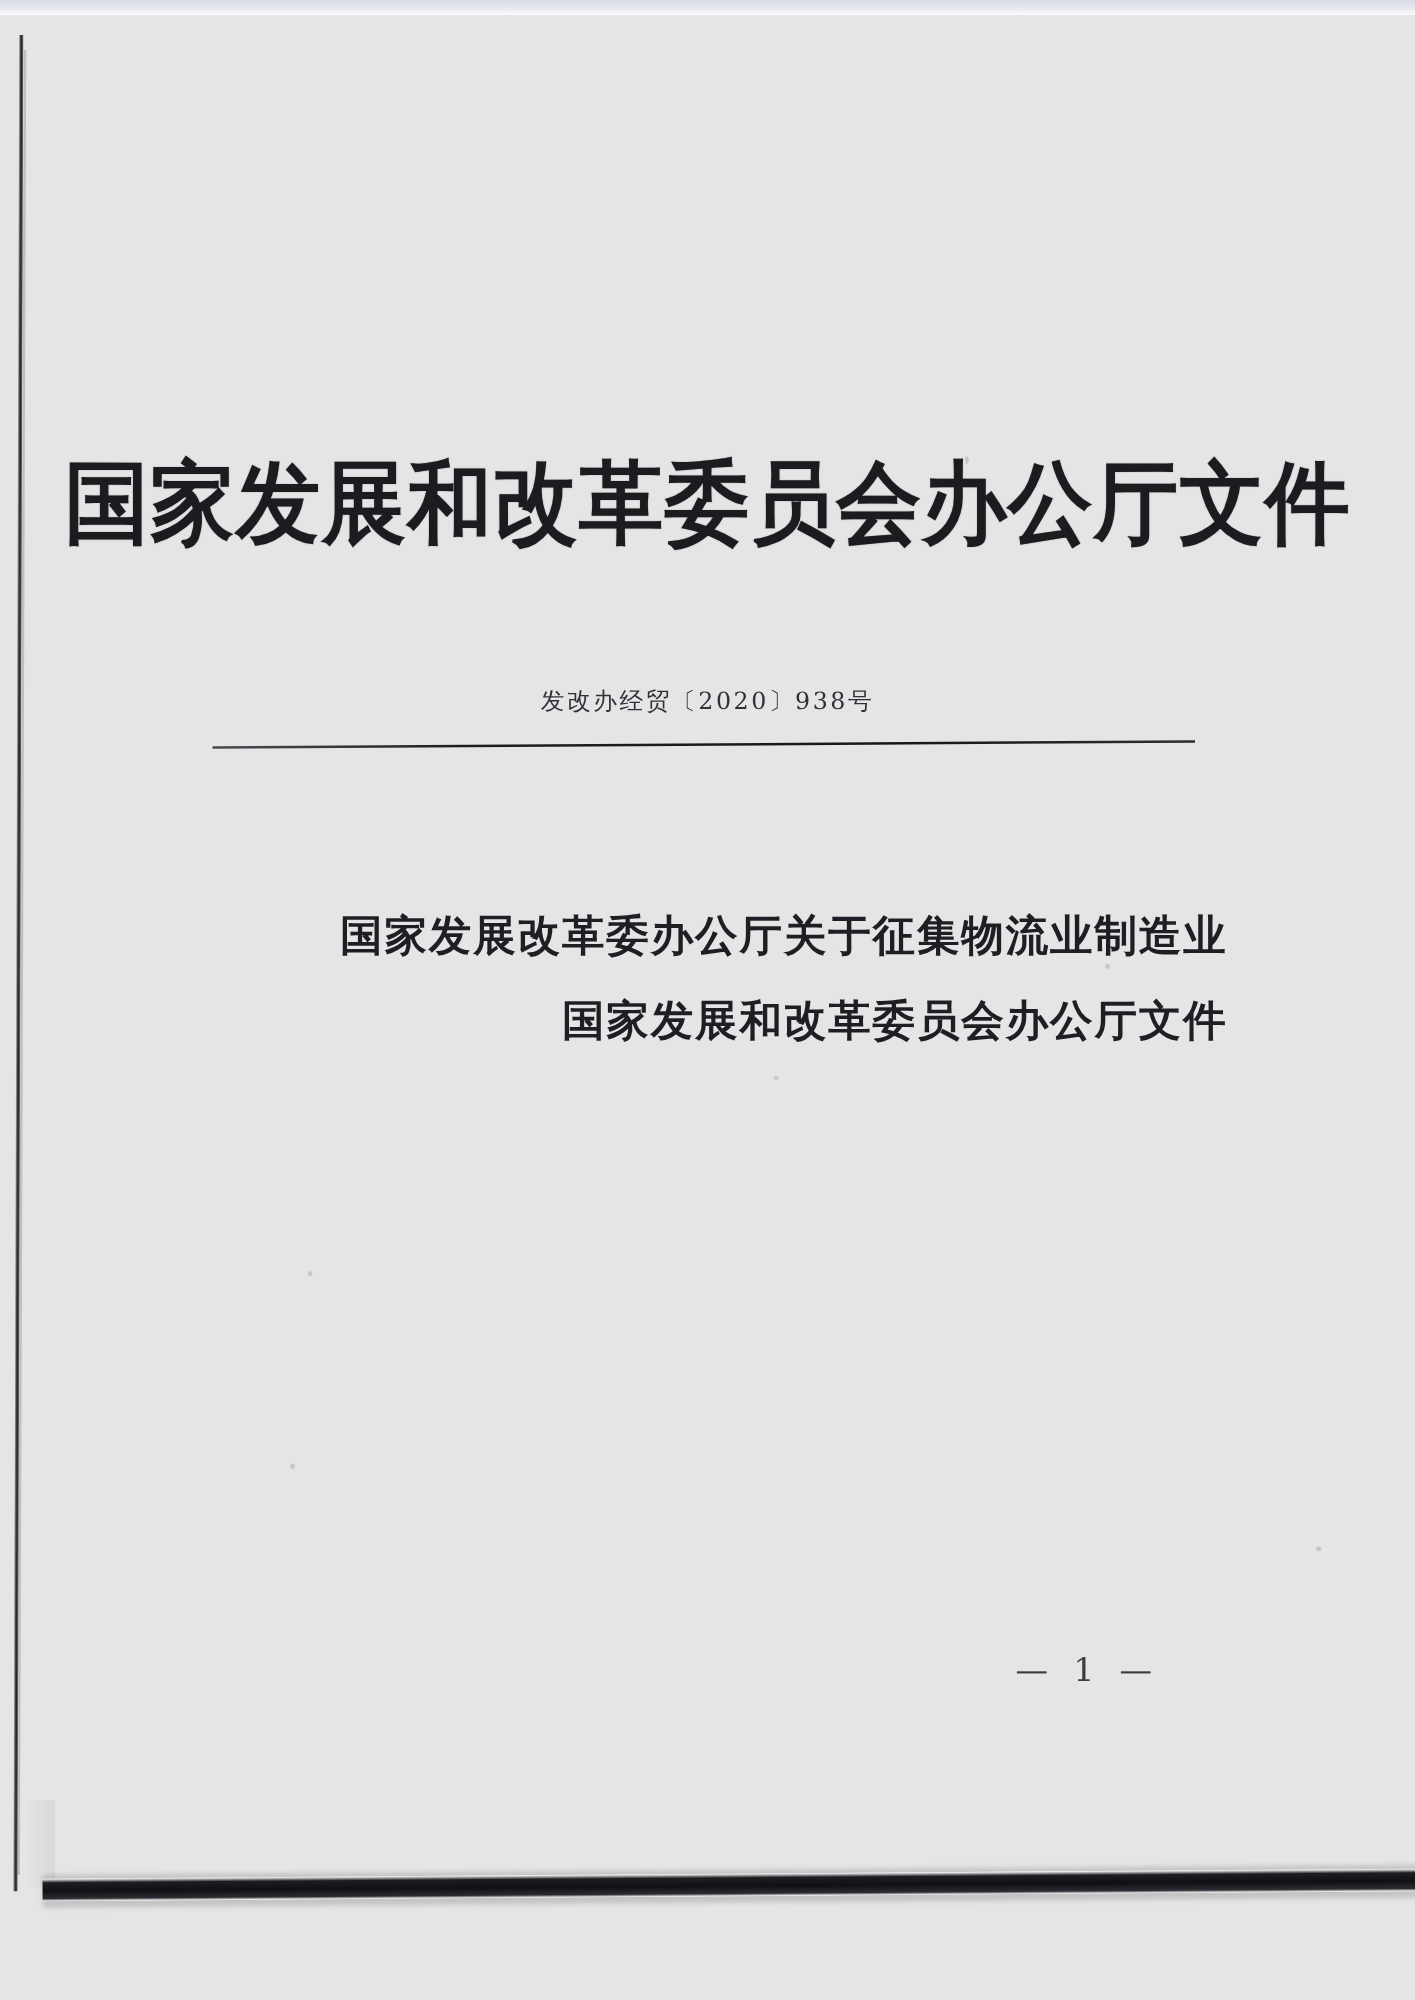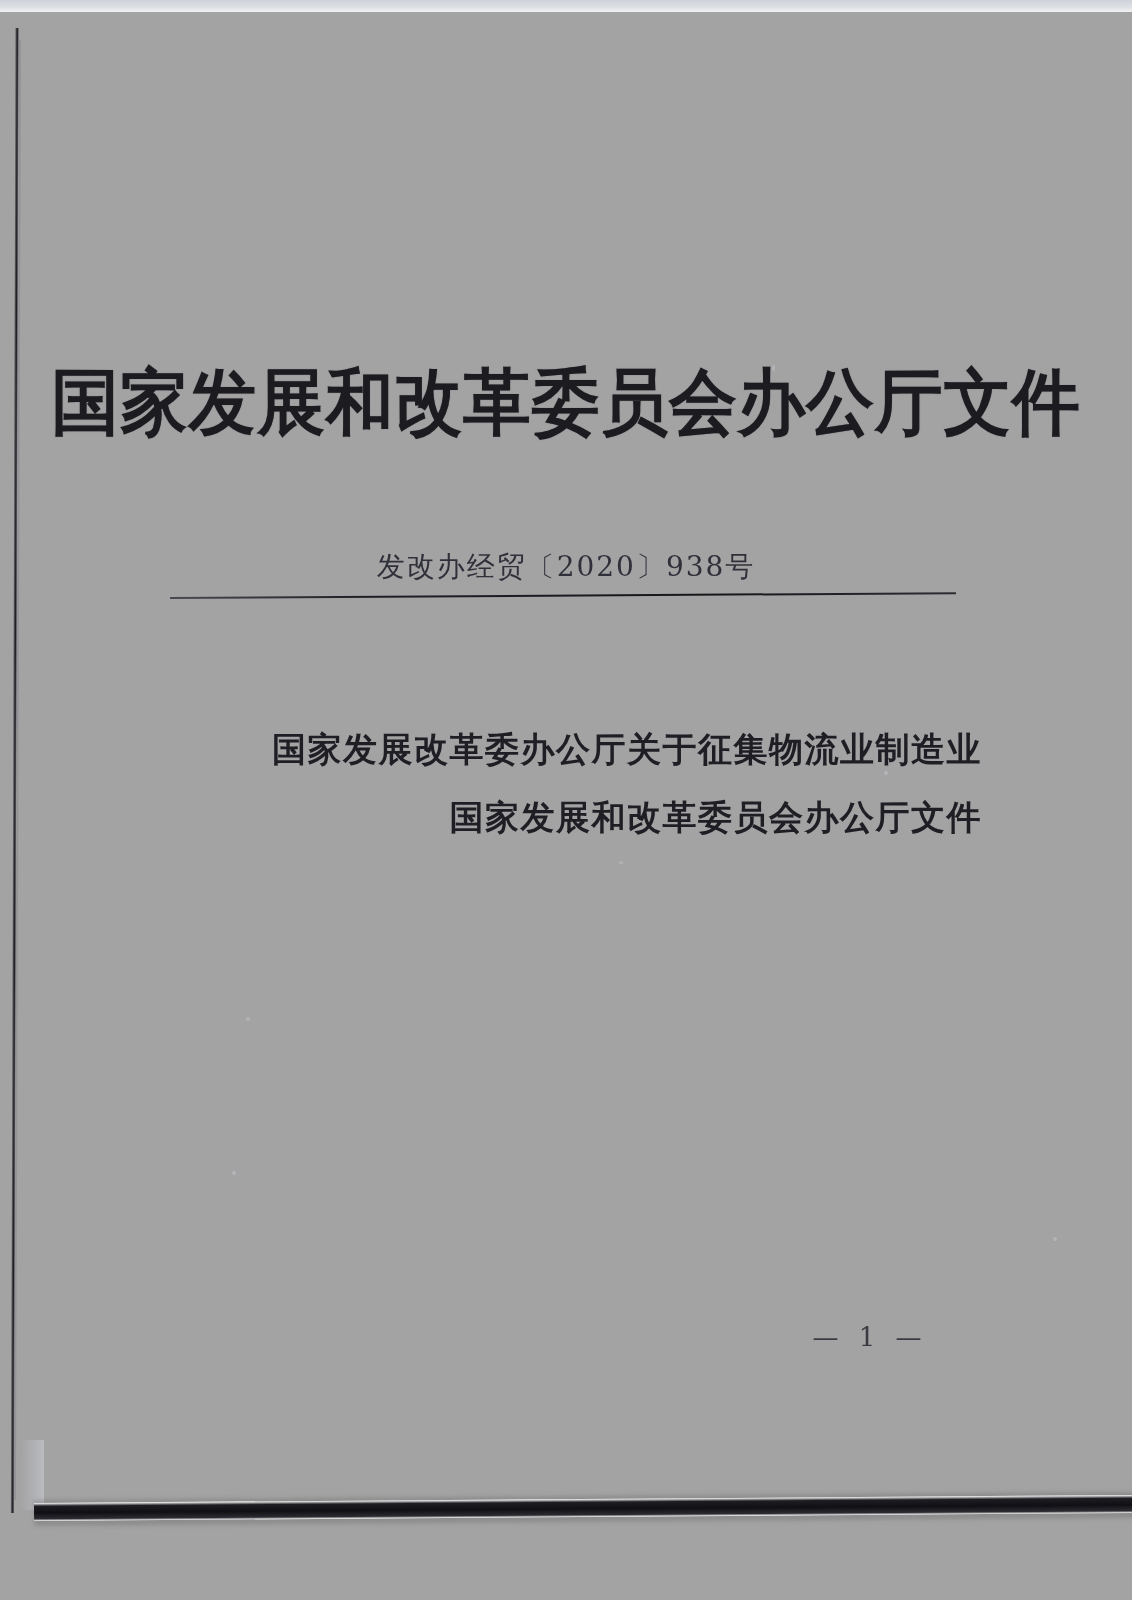--- a/index.html
+++ b/index.html
@@ -6,21 +6,21 @@
   html, body {
     margin: 0;
     padding: 0;
     background: #ffffff;
   }
 
   #page {
     position: relative;
     width: 1132px;
     height: 1600px;
-    background: #a3a3a3;
+    background: #e5e5e5;
     overflow: hidden;
     font-family: "DejaVu Serif", "Liberation Serif", serif;
     -webkit-font-smoothing: antialiased;
   }
 
   
   .scan-top-band {
     position: absolute;
     left: 0;
     top: 0;
@@ -109,21 +109,21 @@
   }
 
   
   .doc-number {
     position: absolute;
     left: 0;
     top: 548px;
     width: 1132px;
     text-align: center;
     font-family: "DejaVu Serif", "Liberation Serif", serif;
-    font-size: 28px;
+    font-size: 19px;
     letter-spacing: 2px;
     color: #30303a;
   }
 
   
   .header-rule {
     position: absolute;
     left: 170px;
     top: 597px;
     width: 786px;

